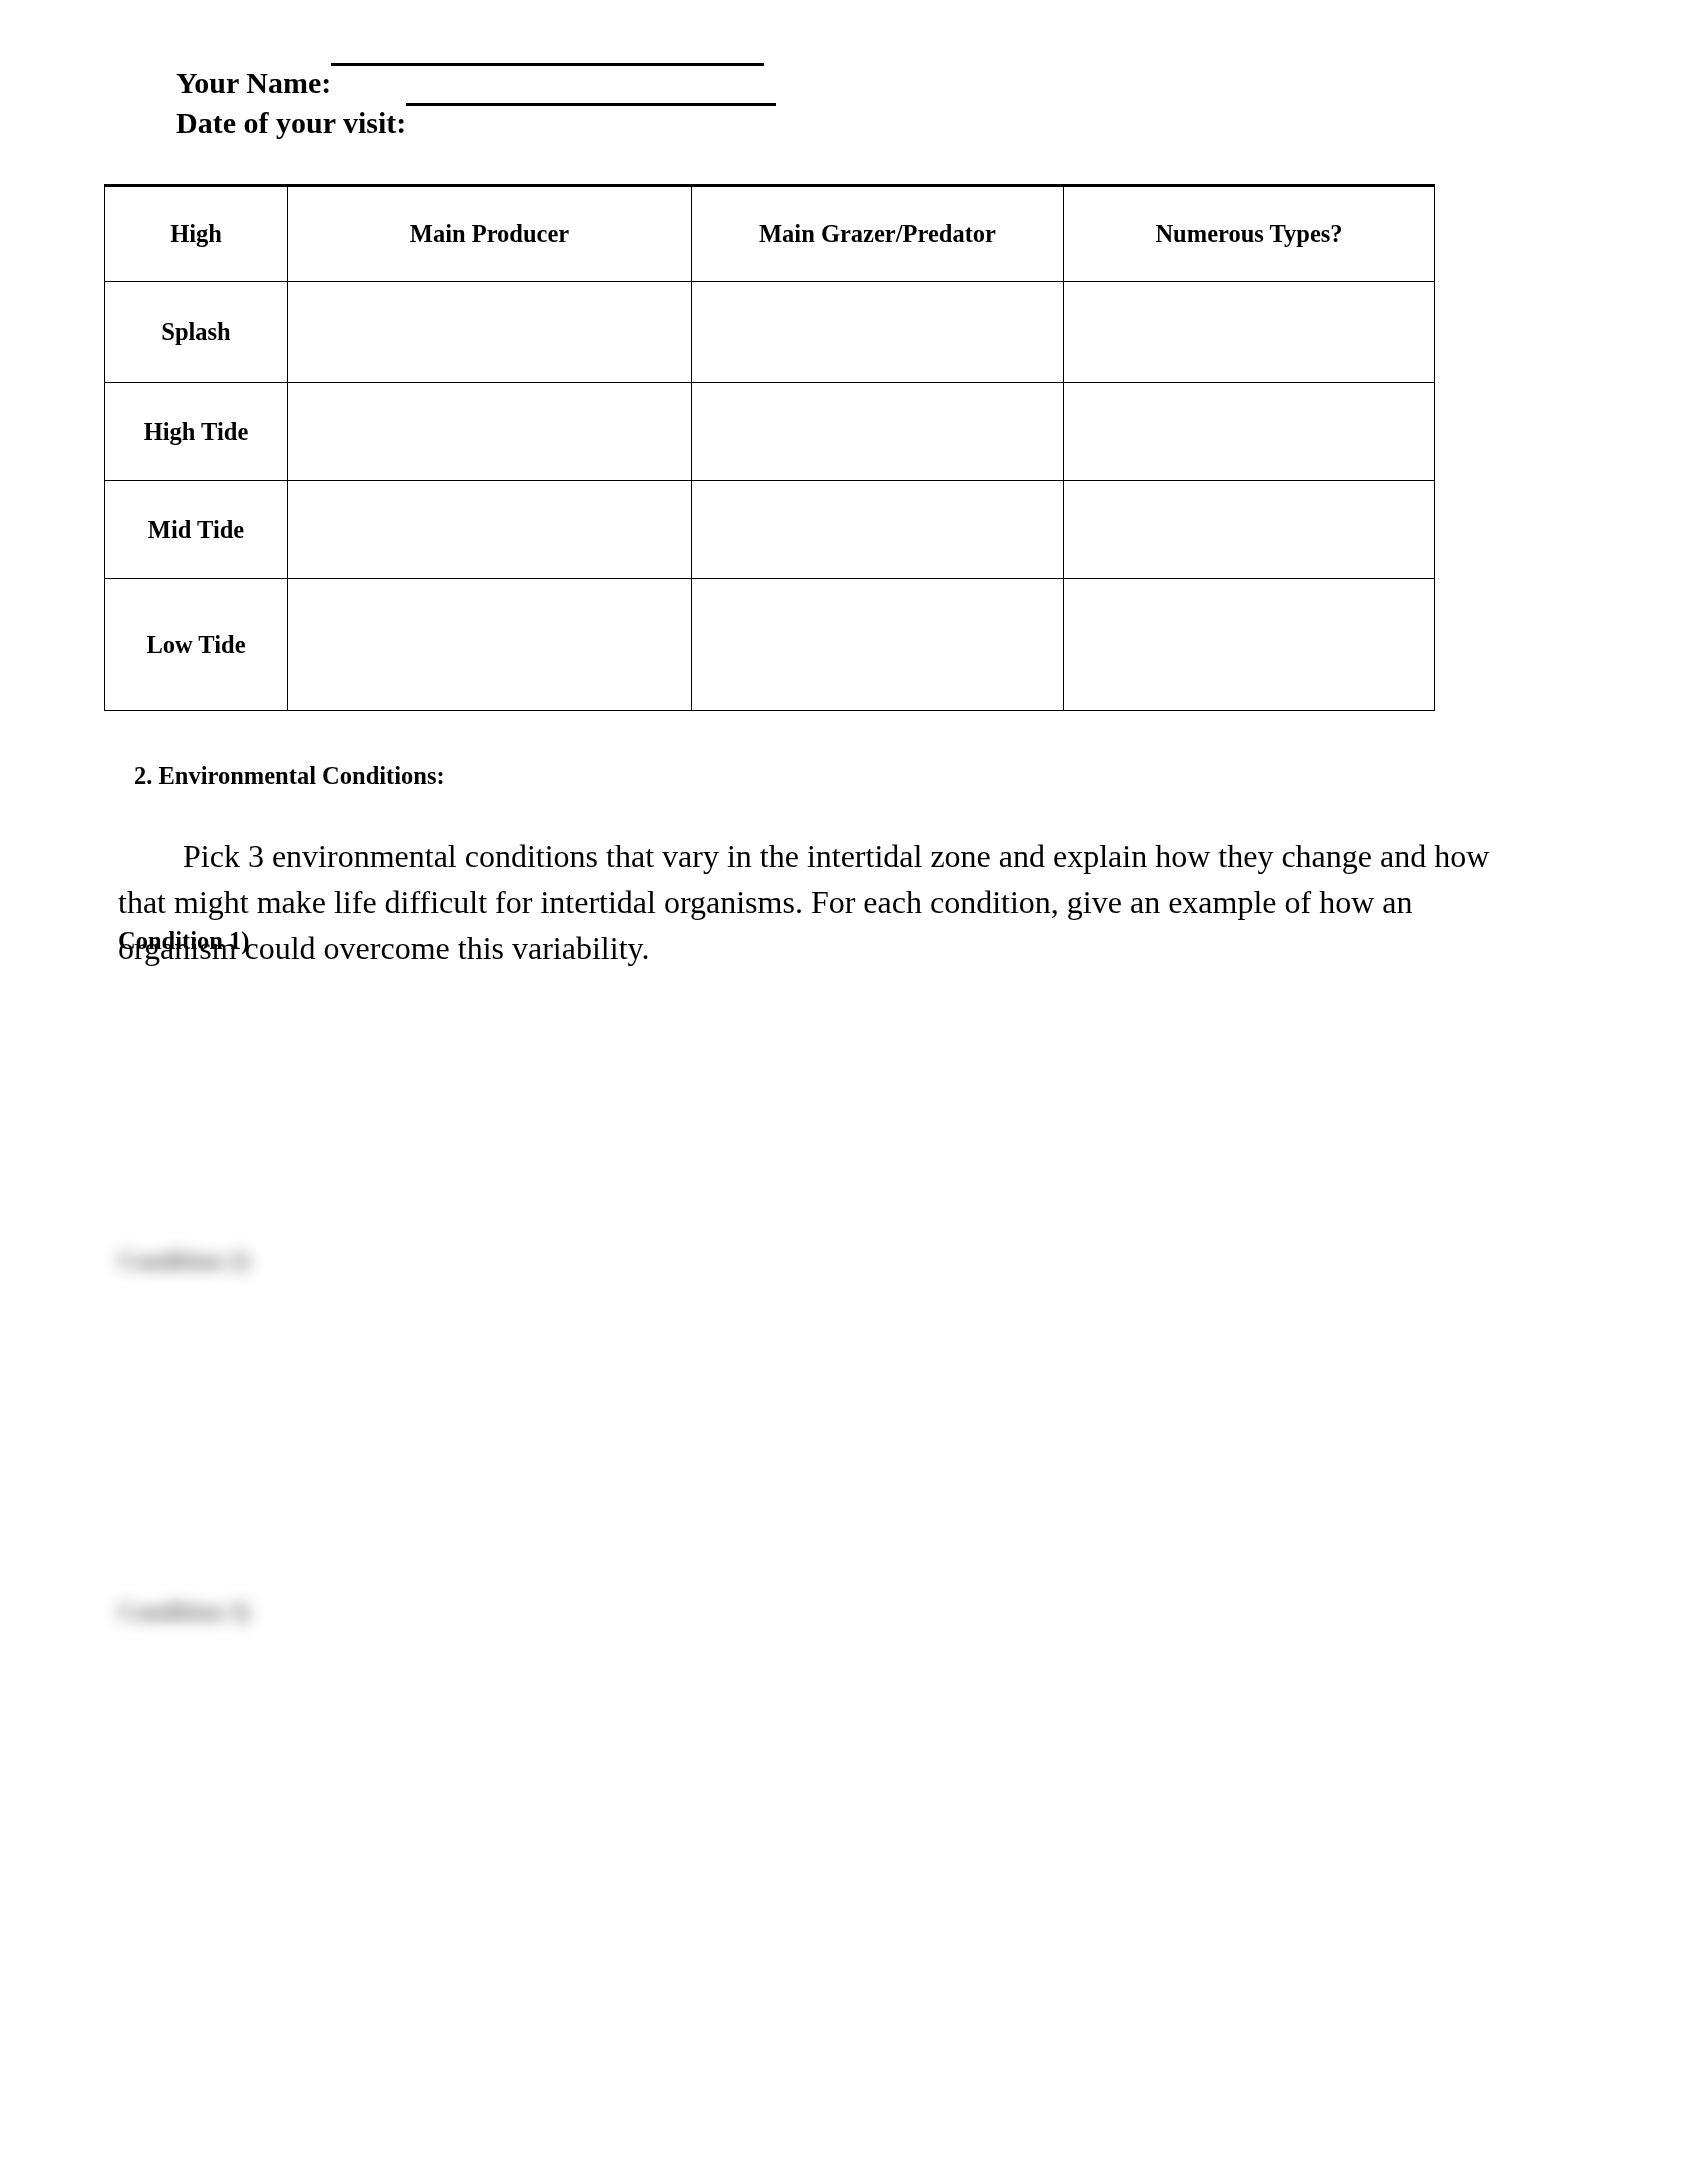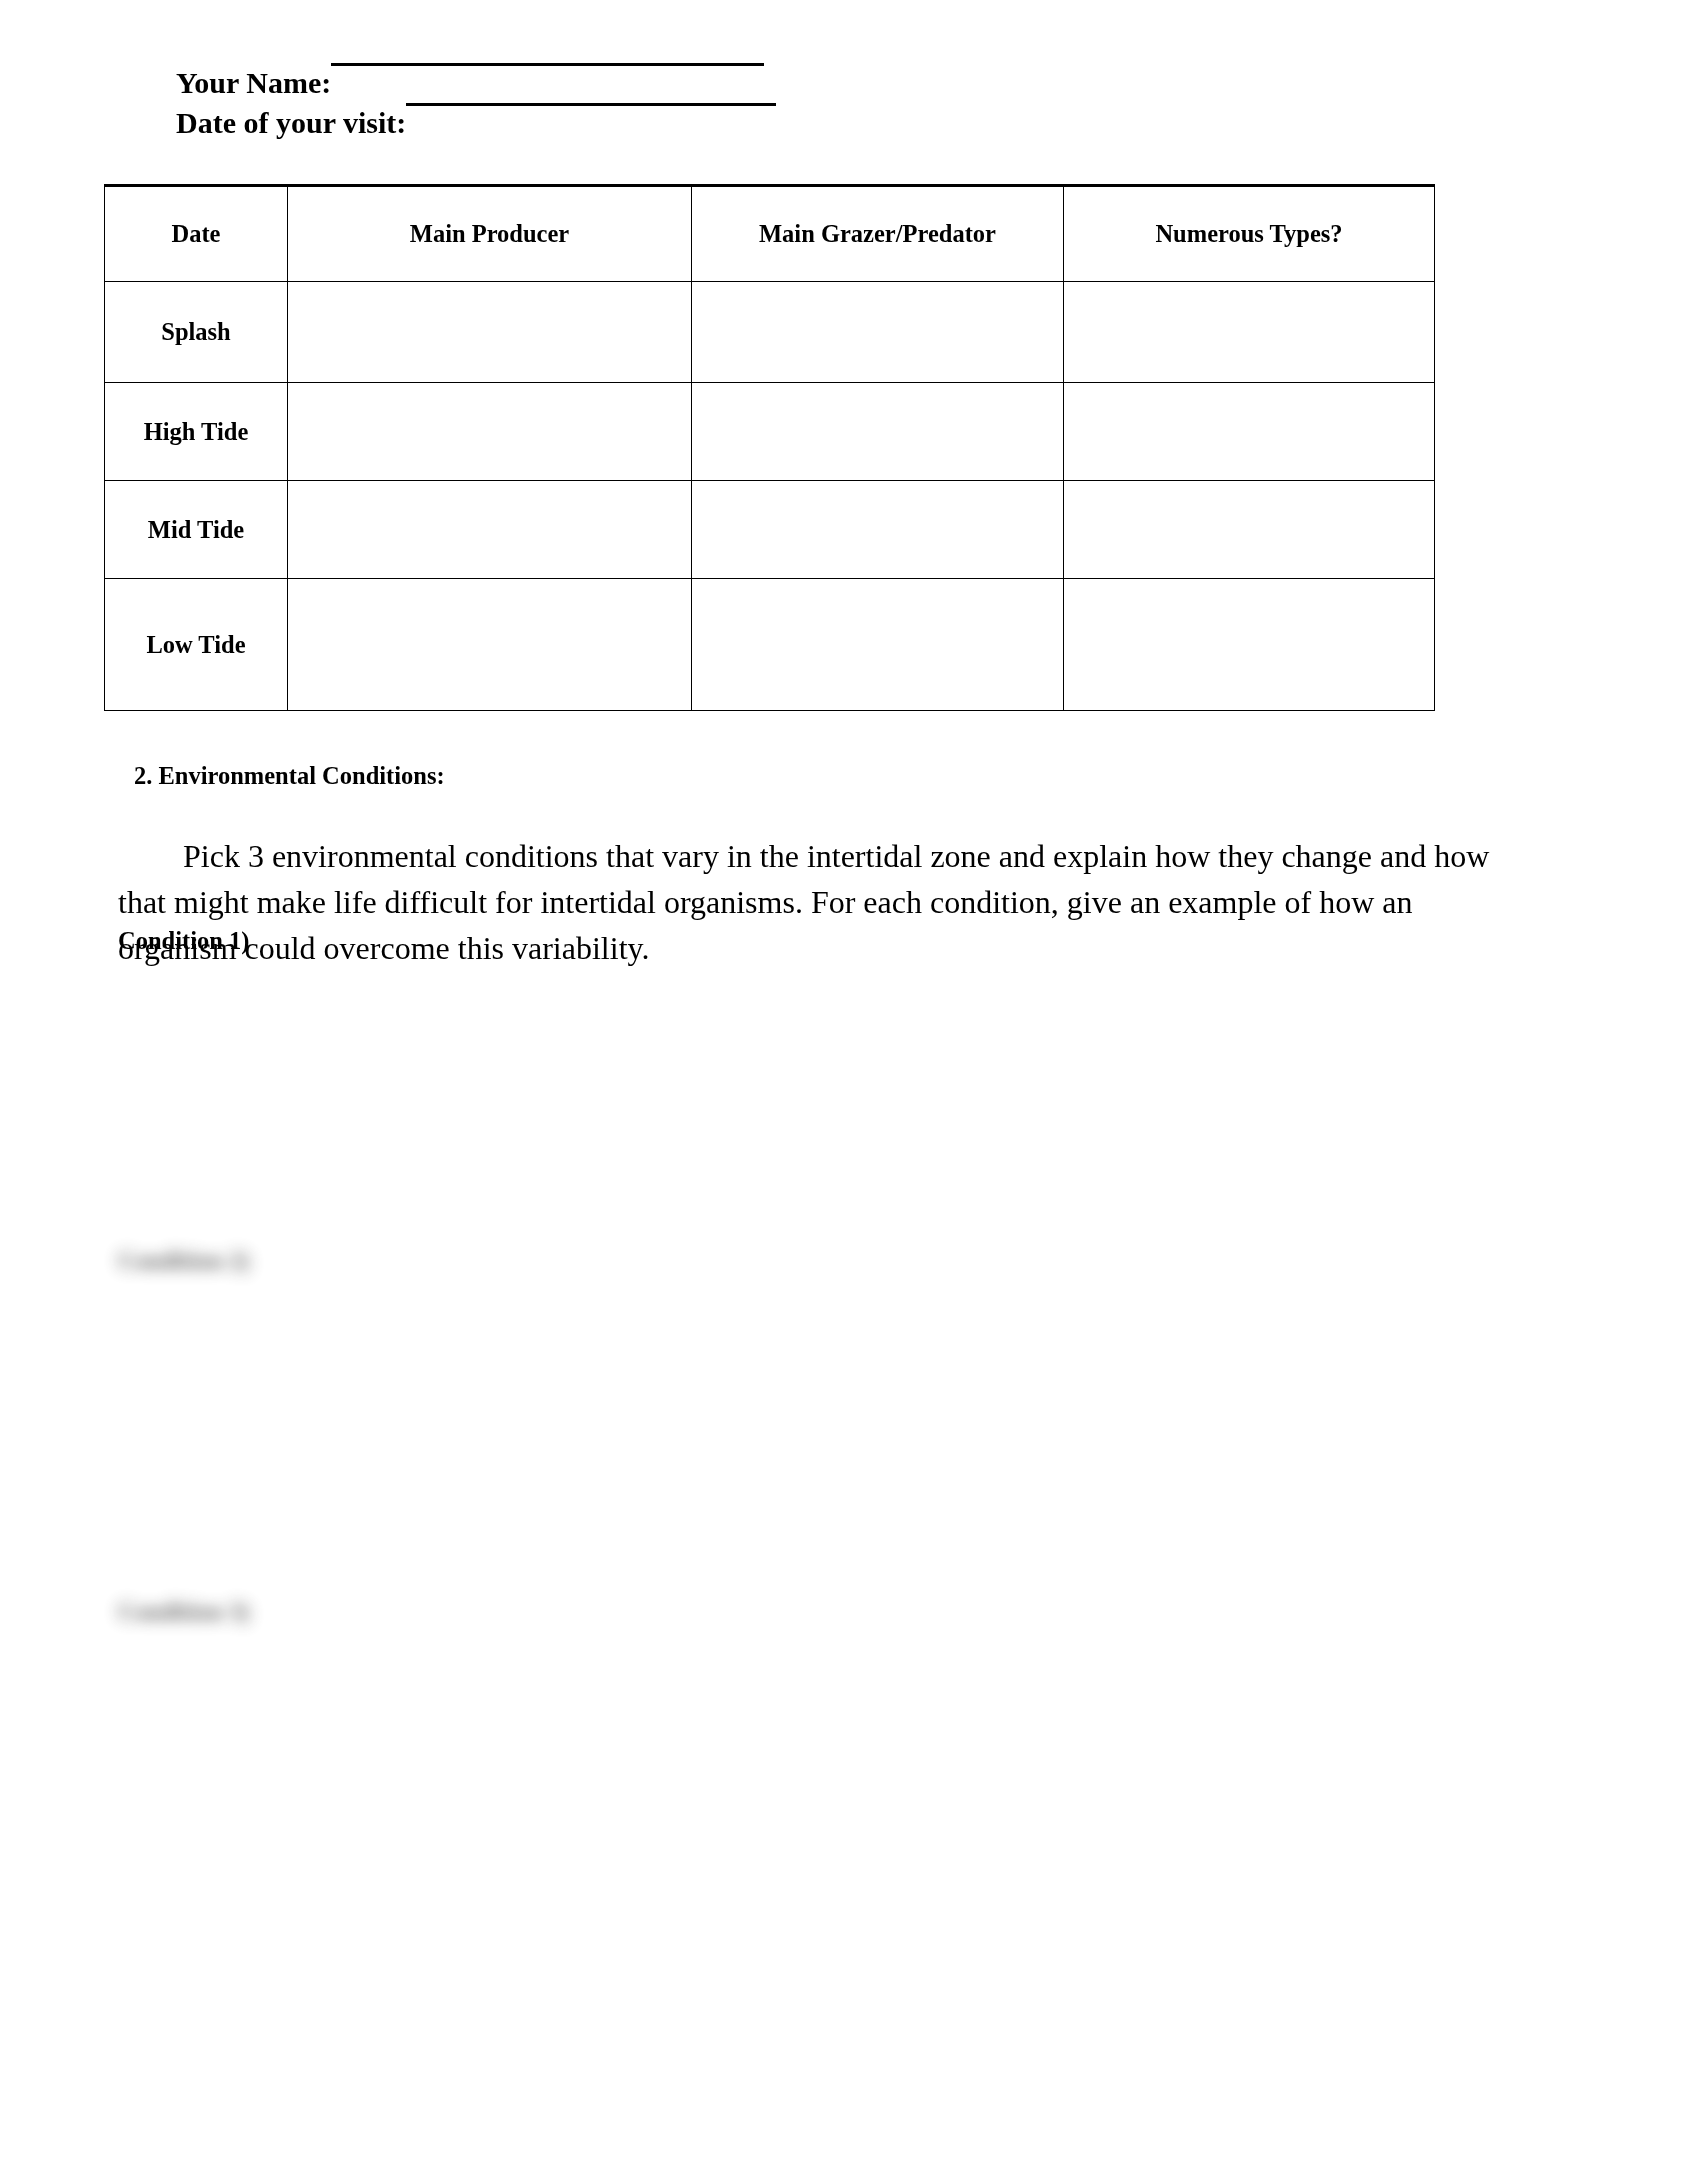--- a/index.html
+++ b/index.html
@@ -177,21 +177,21 @@
     <colgroup>
       <col class="c-zone">
       <col class="c-producer">
       <col class="c-grazer">
       <col class="c-types">
     </colgroup>
 
     <thead>
       <tr>
         <th>
-          <span class="cell-text">Date</span>
+          <span class="cell-text">High</span>
         </th>
         <th>
           <span class="cell-text">Main Producer</span>
         </th>
         <th>
           <span class="cell-text">Main Grazer/Predator</span>
         </th>
         <th>
           <span class="cell-text">Numerous Types?</span>
         </th>

